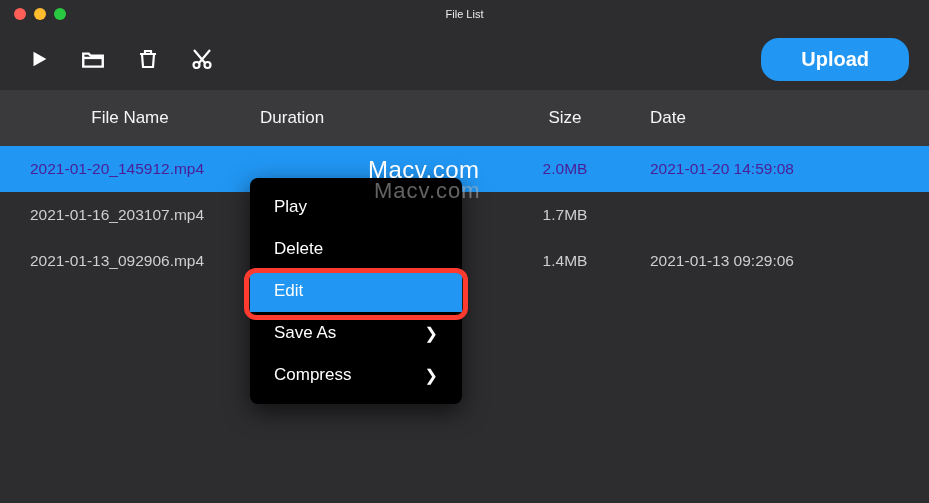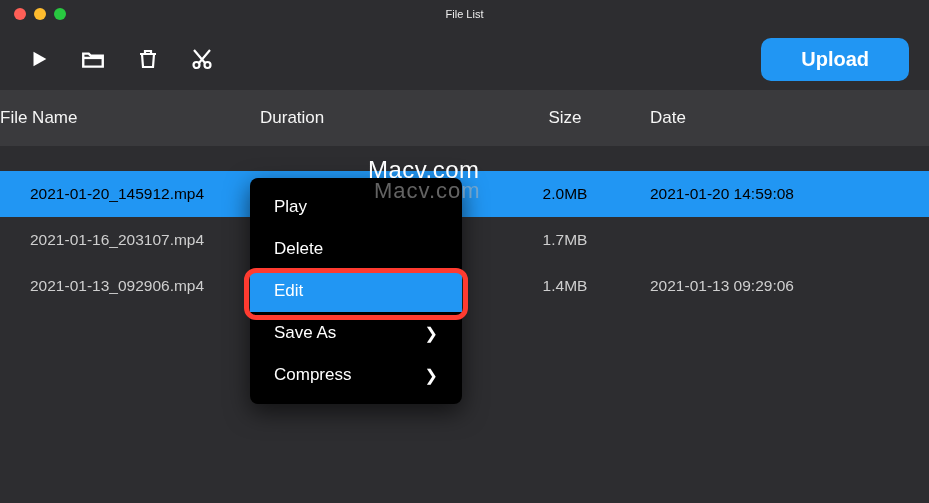--- a/index.html
+++ b/index.html
@@ -51,21 +51,21 @@
   .toolbar svg { display: block; }
   .icon-btn {
     cursor: pointer;
     color: #fff;
   }
   .upload-btn {
     margin-left: auto;
     background: #2196f3;
     color: #fff;
     border: none;
-    border-radius: 10px;
+    border-radius: 18px;
     font-size: 20px;
     font-weight: 600;
     padding: 10px 40px;
     cursor: pointer;
   }
   
   .table {
     width: 100%;
   }
   .header-row {
@@ -78,25 +78,24 @@
   }
   .data-row {
     display: flex;
     align-items: center;
     height: 46px;
     font-size: 15.5px;
     color: #cfcfcf;
   }
   .data-row.selected {
     background: #2196f3;
-    color: #000000;
-    margin-top: 25px;
+    color: #4c1d95;
   }
   .col-name { width: 260px; padding-left: 30px; }
-  .header-row .col-name { text-align: left; padding-left: 0; }
+  .header-row .col-name { text-align: center; padding-left: 0; }
   .col-duration { width: 220px; }
   .col-size { width: 170px; text-align: center; }
   .col-date { flex: 1; text-align: left; }
 
   .context-menu {
     position: absolute;
     left: 250px;
     top: 178px;
     width: 212px;
     background: #000;

